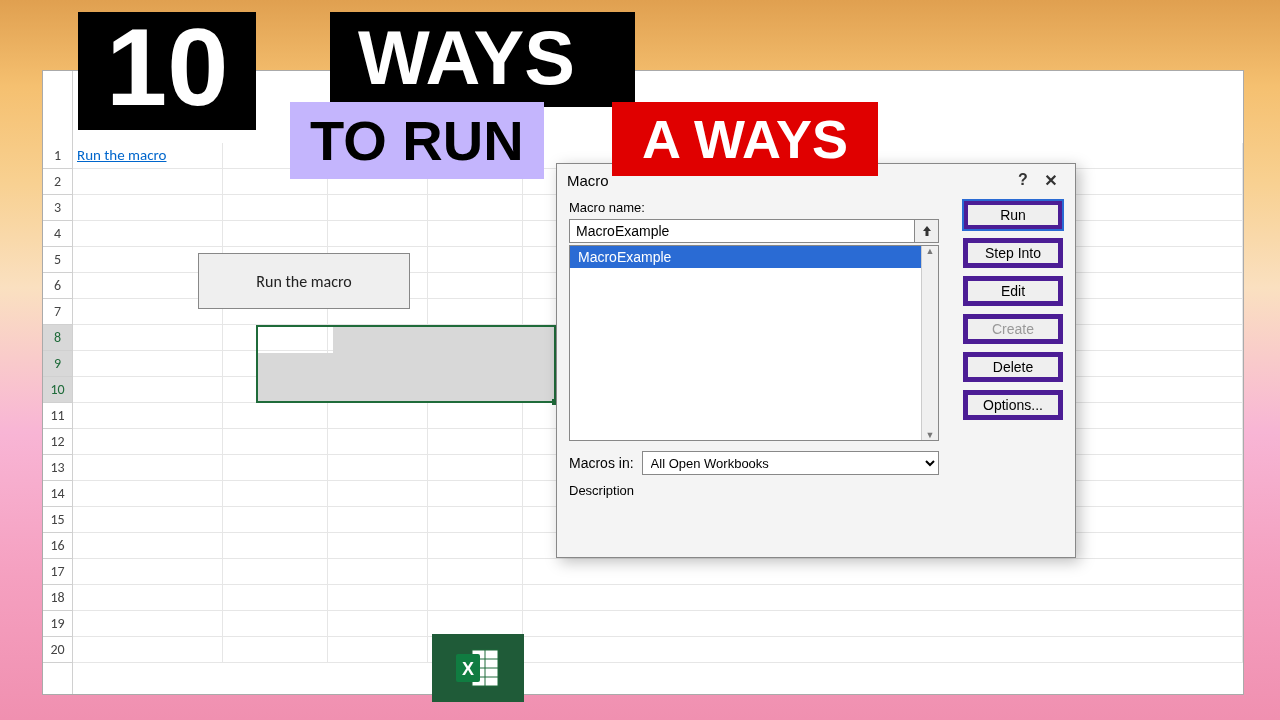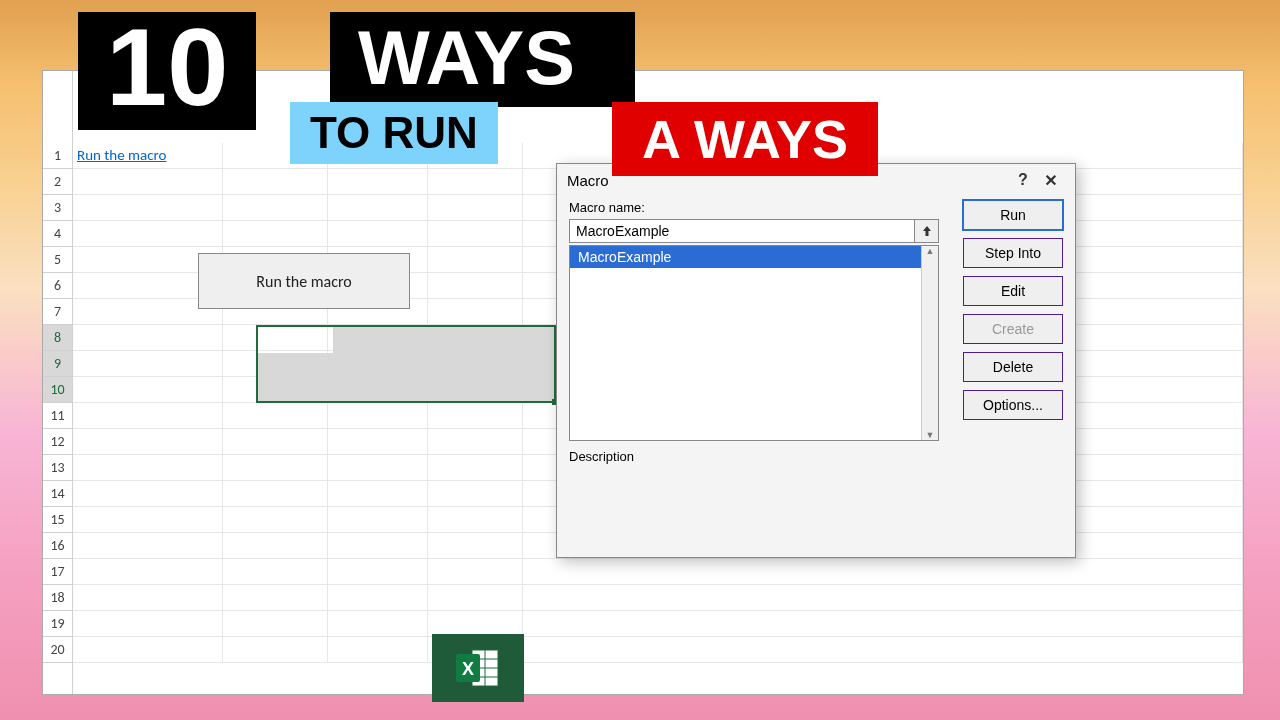--- a/index.html
+++ b/index.html
@@ -28,22 +28,22 @@
     top: 12px; left: 330px;
     background: #000; color: #fff;
     font-size: 76px; font-weight: 900;
     padding: 2px 60px 6px 28px;
     font-family: Arial, sans-serif;
     z-index: 50;
   }
   .title-block-torun {
     position: absolute;
     top: 102px; left: 290px;
-    background: #7dd3fc; color: #000;
-    font-size: 44px; font-weight: 900;
+    background: #c4b5fd; color: #000;
+    font-size: 56px; font-weight: 900;
     padding: 6px 20px;
     z-index: 50;
     font-family: Arial, sans-serif;
   }
   .title-block-amacro {
     position: absolute;
     top: 102px; left: 612px;
     background: #e00000; color: #fff;
     font-size: 54px; font-weight: 900;
     padding: 6px 30px;
@@ -201,21 +201,21 @@
     padding: 3px 8px; font-size: 14px;
   }
   .macro-list-scroll {
     position: absolute; right: 0; top: 0; bottom: 0; width: 17px;
     display: flex; flex-direction: column; justify-content: space-between;
     background: #f0f0f0; border-left: 1px solid #ccc;
   }
   .macro-list-scroll span { font-size: 9px; color: #777; text-align: center; }
   .dlg-btn {
     height: 30px; width: 100%;
-    border: 1px solid #4c1d95; background: #efefef;
+    border: 5px solid #4c1d95; background: #efefef;
     font-size: 14px; cursor: pointer;
     font-family: inherit;
   }
   .dlg-btn.primary { outline: 2px solid #2a6bd4; outline-offset: -1px; }
   .dlg-btn[disabled] { color: #999; }
   .macros-in-row { display: flex; align-items: center; gap: 8px; margin-top: 10px; }
   .macros-in-row select {
     flex: 1; height: 24px; border: 1px solid #888; background: #fff;
     font-size: 13px; padding: 0 4px;
     font-family: inherit;
@@ -437,20 +437,26 @@
             </svg>
         </div>
       </div>
       <div class="macro-list">
         <div class="macro-list-item">MacroExample</div>
         <div class="macro-list-scroll">
           <span>▲</span>
           <span>▼</span>
         </div>
       </div>
+      <div class="macros-in-row">
+        <span>Macros in:</span>
+        <select>
+          <option>All Open Workbooks</option>
+        </select>
+      </div>
       <div class="desc-lbl">Description</div>
     </div>
     <div class="dlg-right">
       <button class="dlg-btn primary">Run</button>
       <button class="dlg-btn">Step Into</button>
       <button class="dlg-btn">Edit</button>
       <button class="dlg-btn" disabled="">Create</button>
       <button class="dlg-btn">Delete</button>
       <button class="dlg-btn">Options...</button>
     </div>

